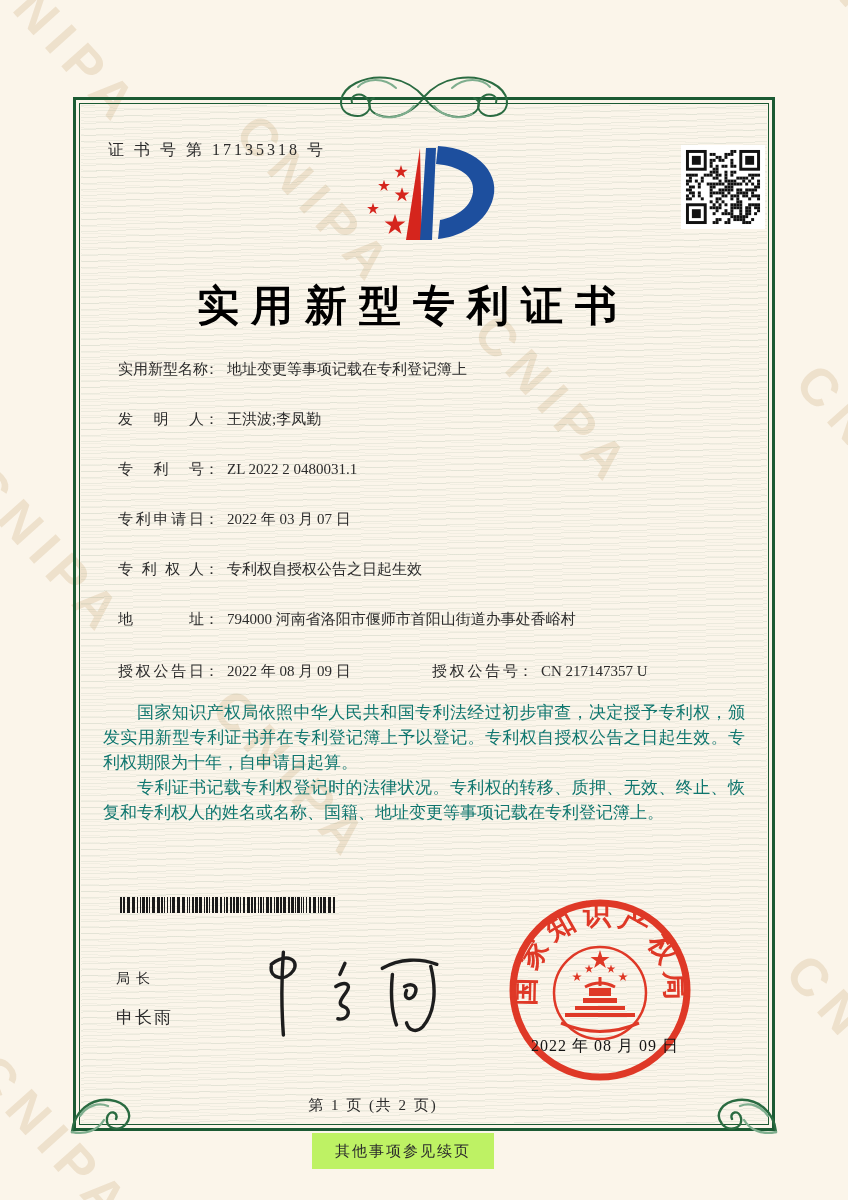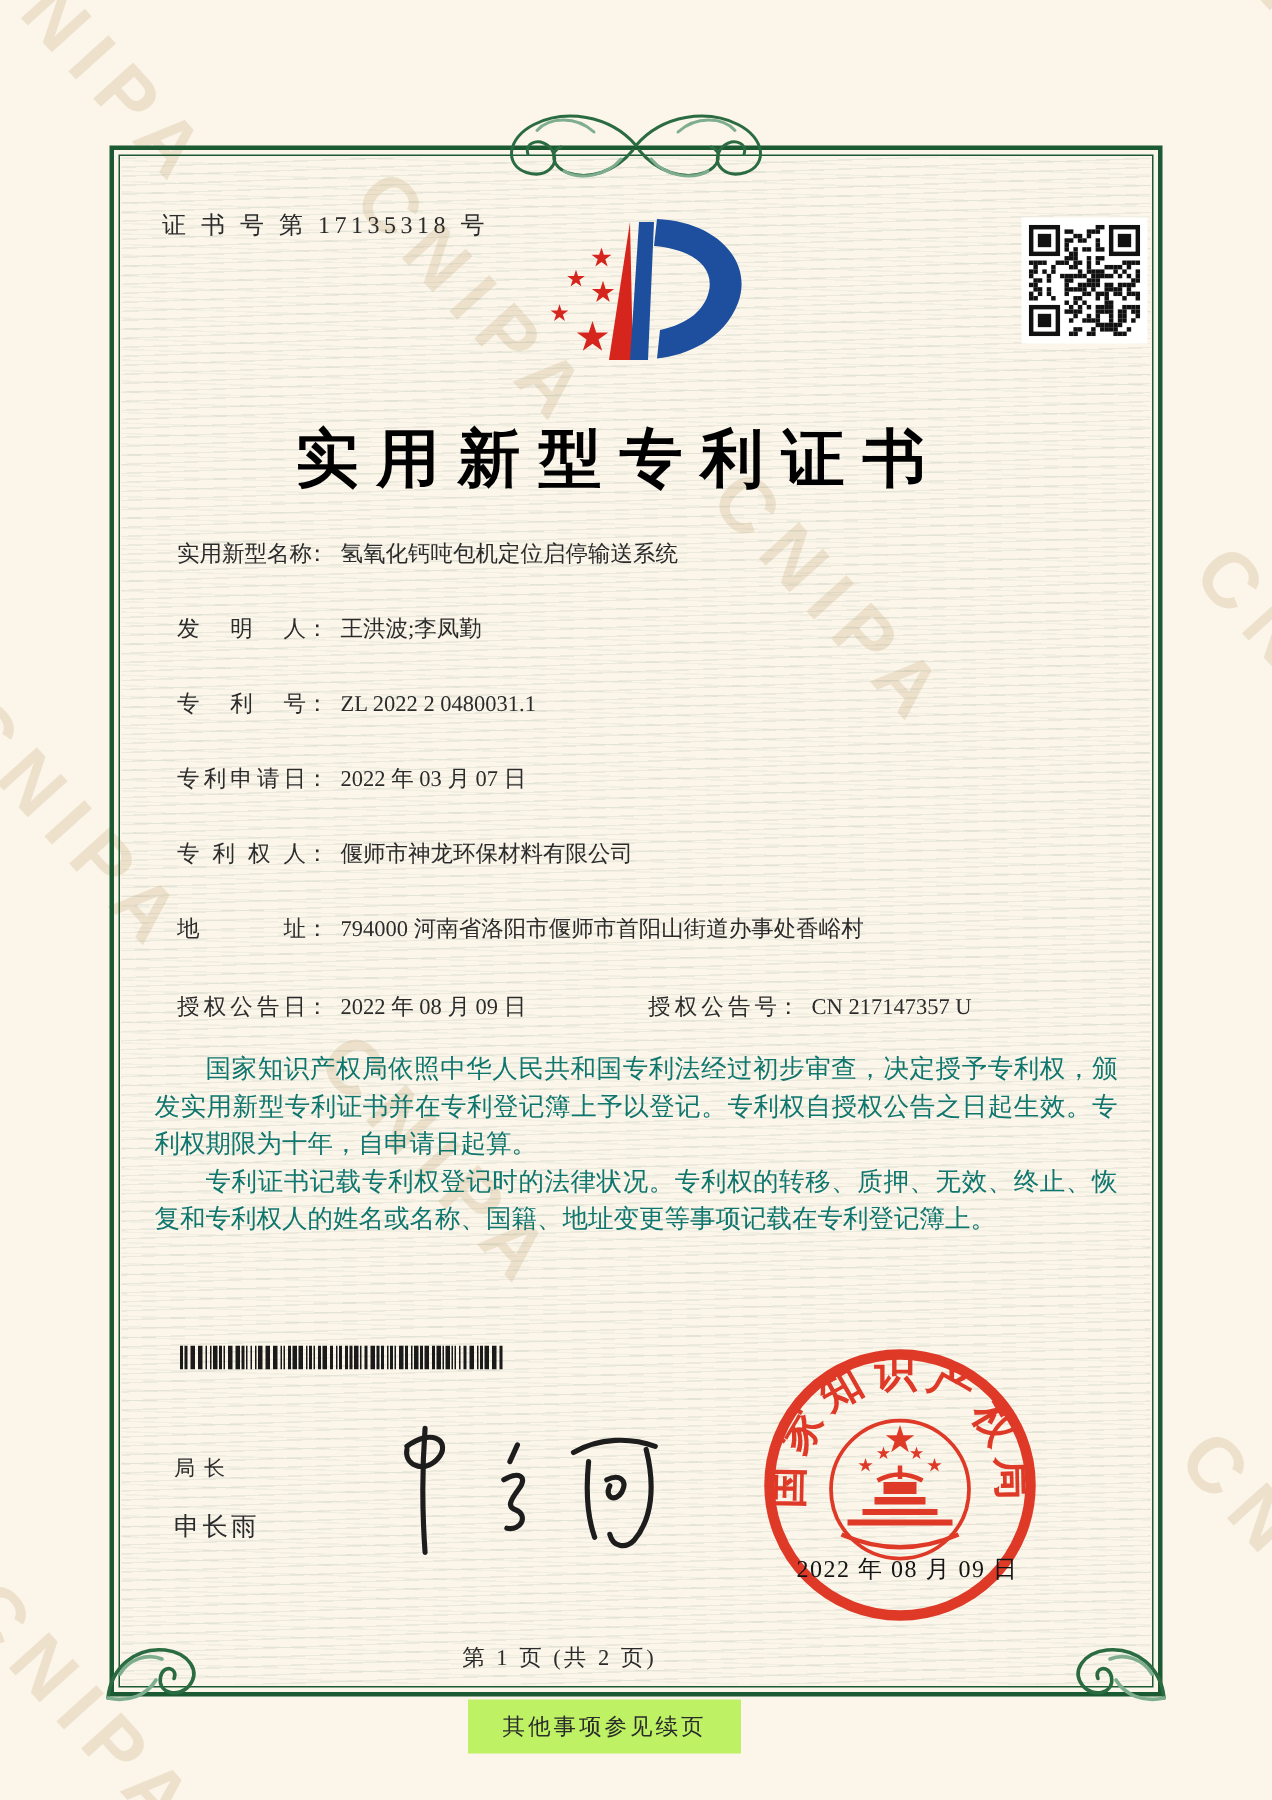--- a/index.html
+++ b/index.html
@@ -360,33 +360,33 @@
         <rect x="62" y="8" width="9" height="9" fill="#111"></rect>
         <rect x="2" y="56" width="21" height="21" fill="#111"></rect>
         <rect x="5" y="59" width="15" height="15" fill="#fff"></rect>
         <rect x="8" y="62" width="9" height="9" fill="#111"></rect>
       </svg>
   </div>
 
   <div class="title">实用新型专利证书</div>
 
   <div class="field-row row-0">
-    <span class="field-label">实用新型名称</span><span class="field-colon">：</span><span>氢氧化钙吨包机定位启停输送系统</span>
+    <span class="field-label">实用新型名称</span><span class="field-colon">：</span><span>地址变更等事项记载在专利登记簿上</span>
   </div>
   <div class="field-row row-1">
     <span class="field-label">发明人</span><span class="field-colon">：</span><span>王洪波;李凤勤</span>
   </div>
   <div class="field-row row-2">
     <span class="field-label">专利号</span><span class="field-colon">：</span><span>ZL 2022 2 0480031.1</span>
   </div>
   <div class="field-row row-3">
     <span class="field-label">专利申请日</span><span class="field-colon">：</span><span>2022 年 03 月 07 日</span>
   </div>
   <div class="field-row row-4">
-    <span class="field-label">专利权人</span><span class="field-colon">：</span><span>偃师市神龙环保材料有限公司</span>
+    <span class="field-label">专利权人</span><span class="field-colon">：</span><span>专利权自授权公告之日起生效</span>
   </div>
   <div class="field-row row-5">
     <span class="field-label">地址</span><span class="field-colon">：</span><span>794000 河南省洛阳市偃师市首阳山街道办事处香峪村</span>
   </div>
   <div class="field-row row-6">
     <span class="field-label">授权公告日</span><span class="field-colon">：</span><span>2022 年 08 月 09 日</span>
   </div>
   <div class="grant-no">
     <span class="field-label">授权公告号</span><span class="field-colon">：</span><span>CN 217147357 U</span>
   </div>

